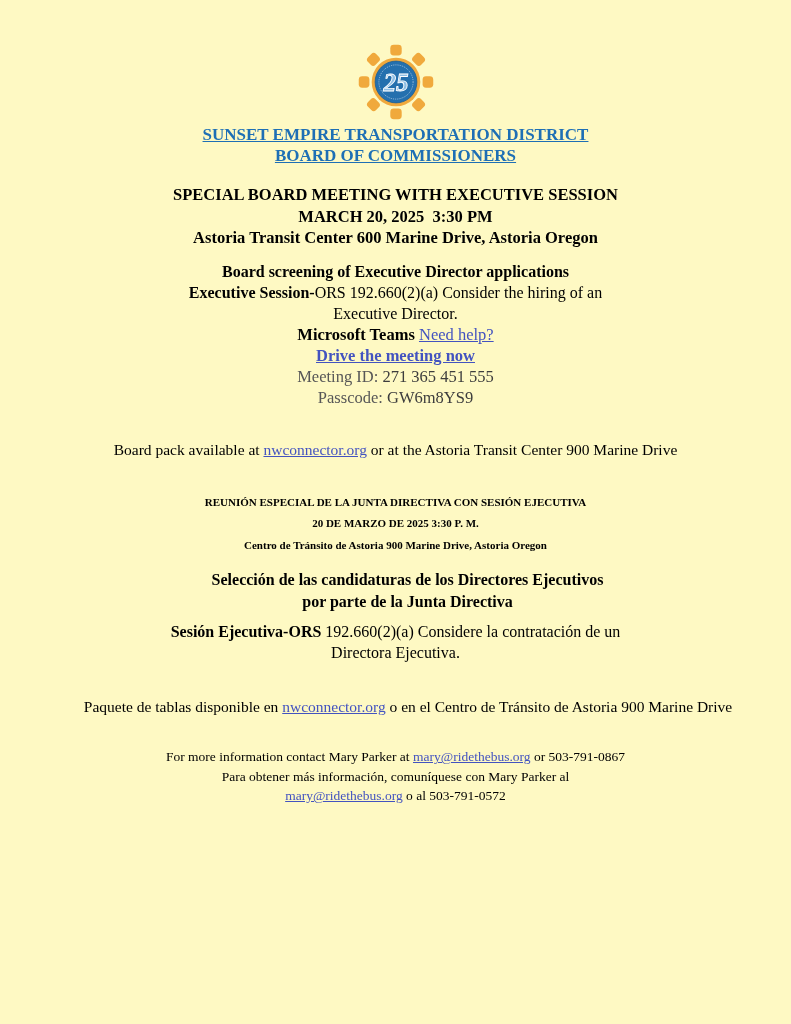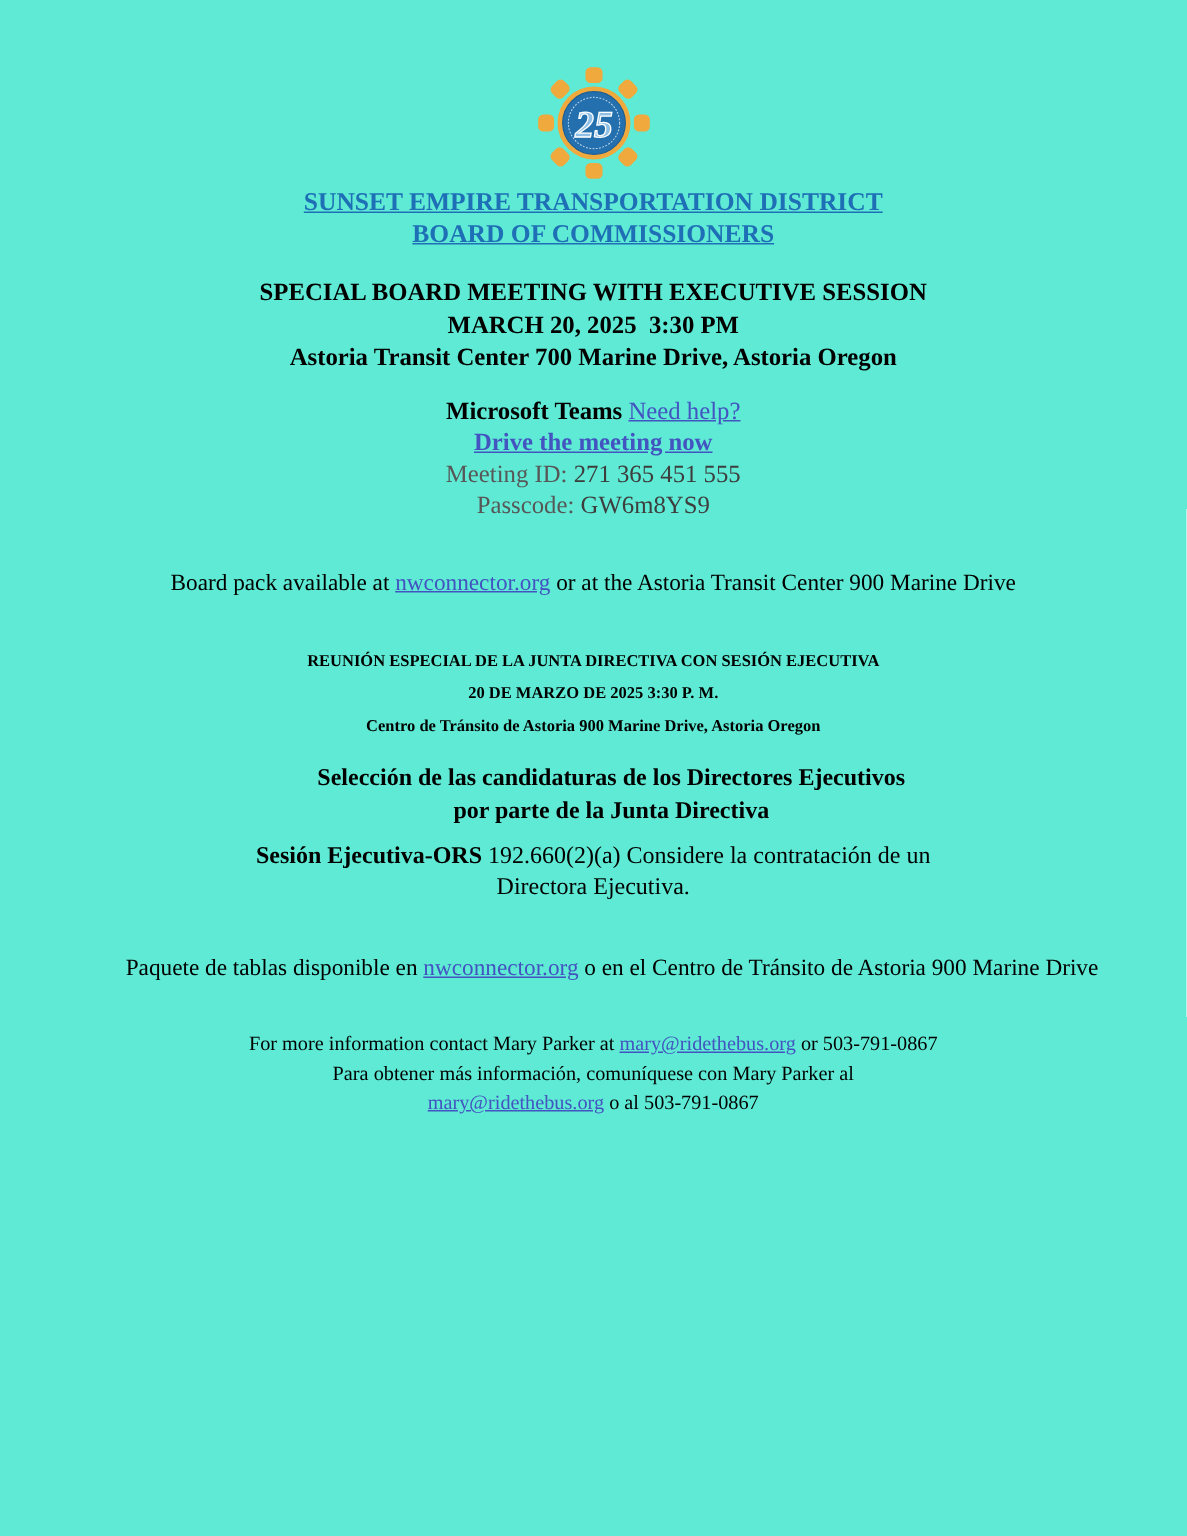--- a/index.html
+++ b/index.html
@@ -1,19 +1,19 @@
 <!DOCTYPE html>
 <html><head>
 <meta charset="utf-8">
 <style>
   html, body { margin: 0; padding: 0; background: #ffffff; }
   .page {
     width: 791px; height: 1024px;
     margin: 0 auto;
-    background: #5eead4;
+    background: #fef9c3;
     font-family: "Liberation Serif", "DejaVu Serif", serif;
     color: #000000;
     text-align: center;
     overflow: hidden;
     box-sizing: border-box;
     padding-top: 44px;
   }
   p { margin: 0; }
   .logo-wrap { line-height: 0; margin-bottom: 4px; }
   .org-title {
@@ -32,21 +32,21 @@
   }
   .pre { white-space: pre-wrap; }
   .agenda-block { margin-top: 12px; font-size: 16px; line-height: 21px; }
   .agenda-block .bold { font-weight: bold; }
   .narrow { max-width: 480px; margin-left: auto; margin-right: auto; }
   a.doclink, .doclink {
     color: #4353C0;
     text-decoration: underline;
     cursor: pointer;
   }
-  .teams-block { margin-top: 14px; font-size: 16.5px; line-height: 21px; }
+  .teams-block { font-size: 16.5px; line-height: 21px; }
   .teams-block .teams-label { font-weight: bold; color: #000; }
   .teams-block .join { font-weight: bold; }
   .teams-block .meta-label { color: #575757; }
   .teams-block .meta-value { color: #3d3d3d; }
   .boardpack { margin-top: 32px; font-size: 15.5px; line-height: 20px; }
   .es-heading {
     margin-top: 32px;
     font-weight: bold;
     font-size: 11px;
     line-height: 21.5px;
@@ -93,23 +93,27 @@
   </div>
 
   <div class="org-title">
     <p>SUNSET EMPIRE TRANSPORTATION DISTRICT</p>
     <p>BOARD OF COMMISSIONERS</p>
   </div>
 
   <div class="en-heading">
     <p>SPECIAL BOARD MEETING WITH EXECUTIVE SESSION</p>
     <p class="pre">MARCH 20, 2025  3:30 PM</p>
-    <p>Astoria Transit Center 700 Marine Drive, Astoria Oregon</p>
+    <p>Astoria Transit Center 600 Marine Drive, Astoria Oregon</p>
   </div>
 
+  <div class="agenda-block">
+    <p class="bold">Board screening of Executive Director applications</p>
+    <p class="narrow"><span class="bold">Executive Session-</span><span>ORS 192.660(2)(a) Consider the hiring of an Executive Director.</span></p>
+  </div>
 
   <div class="teams-block">
     <p><span class="teams-label">Microsoft Teams </span><a class="doclink">Need help?</a></p>
     <p><a class="doclink join">Drive the meeting now</a></p>
     <p><span class="meta-label">Meeting ID: </span><span class="meta-value">271 365 451 555</span></p>
     <p><span class="meta-label">Passcode: </span><span class="meta-value">GW6m8YS9</span></p>
   </div>
 
   <p class="boardpack"><span>Board pack available at </span><a class="doclink">nwconnector.org</a><span> or at the Astoria Transit Center 900 Marine Drive</span></p>
 
@@ -127,16 +131,16 @@
   <div class="es-session">
     <p class="narrow"><span class="bold">Sesión Ejecutiva-ORS </span><span>192.660(2)(a) Considere la contratación de un Directora Ejecutiva.</span></p>
   </div>
 
   <p class="paquete"><span>Paquete de tablas disponible en </span><a class="doclink">nwconnector.org</a><span> o en el Centro de Tránsito de Astoria 900 Marine Drive</span></p>
 
 
   <div class="footer">
     <p><span>For more information contact Mary Parker at </span><a class="doclink">mary@ridethebus.org</a><span> or 503-791-0867</span></p>
     <p>Para obtener más información, comuníquese con Mary Parker al</p>
-    <p><a class="doclink">mary@ridethebus.org</a><span> o al 503-791-0867</span></p>
+    <p><a class="doclink">mary@ridethebus.org</a><span> o al 503-791-0572</span></p>
   </div>
 
 </div>
 
 </body></html>

